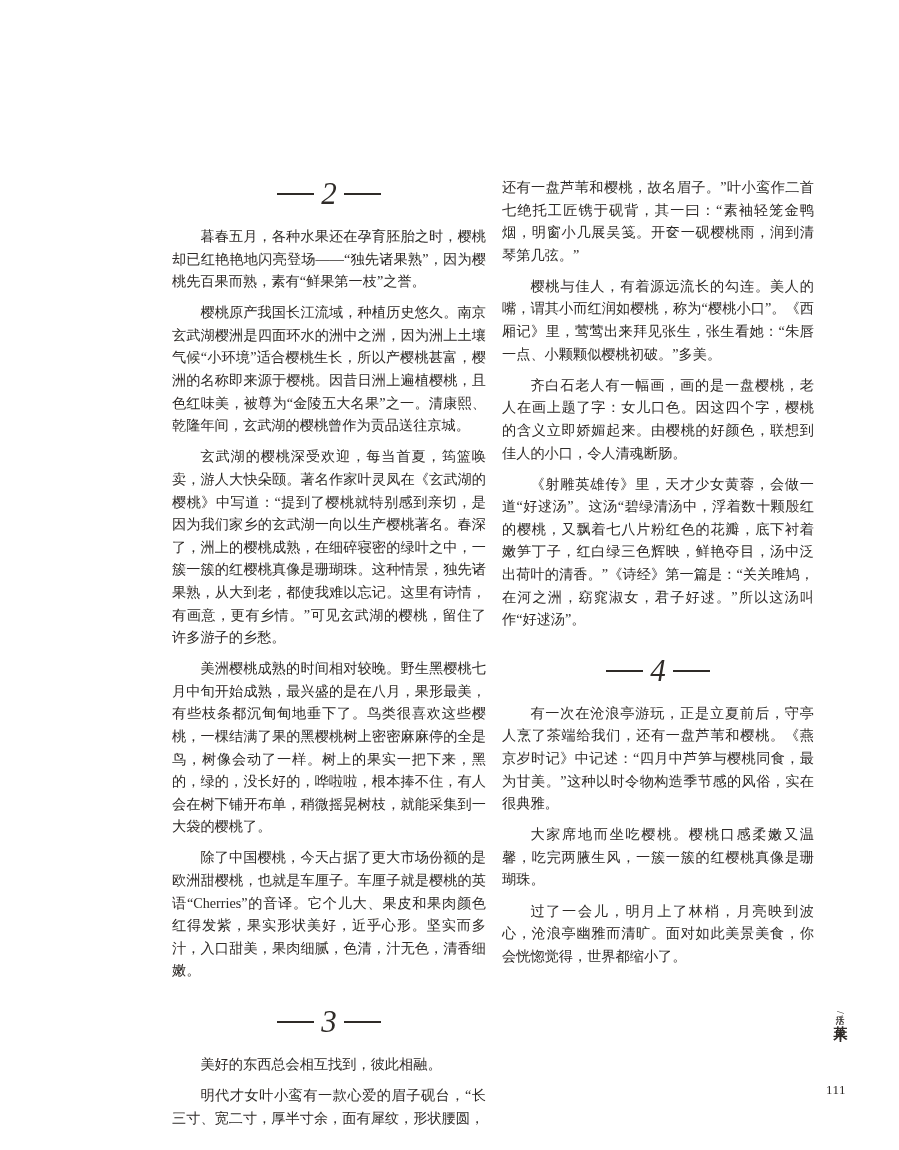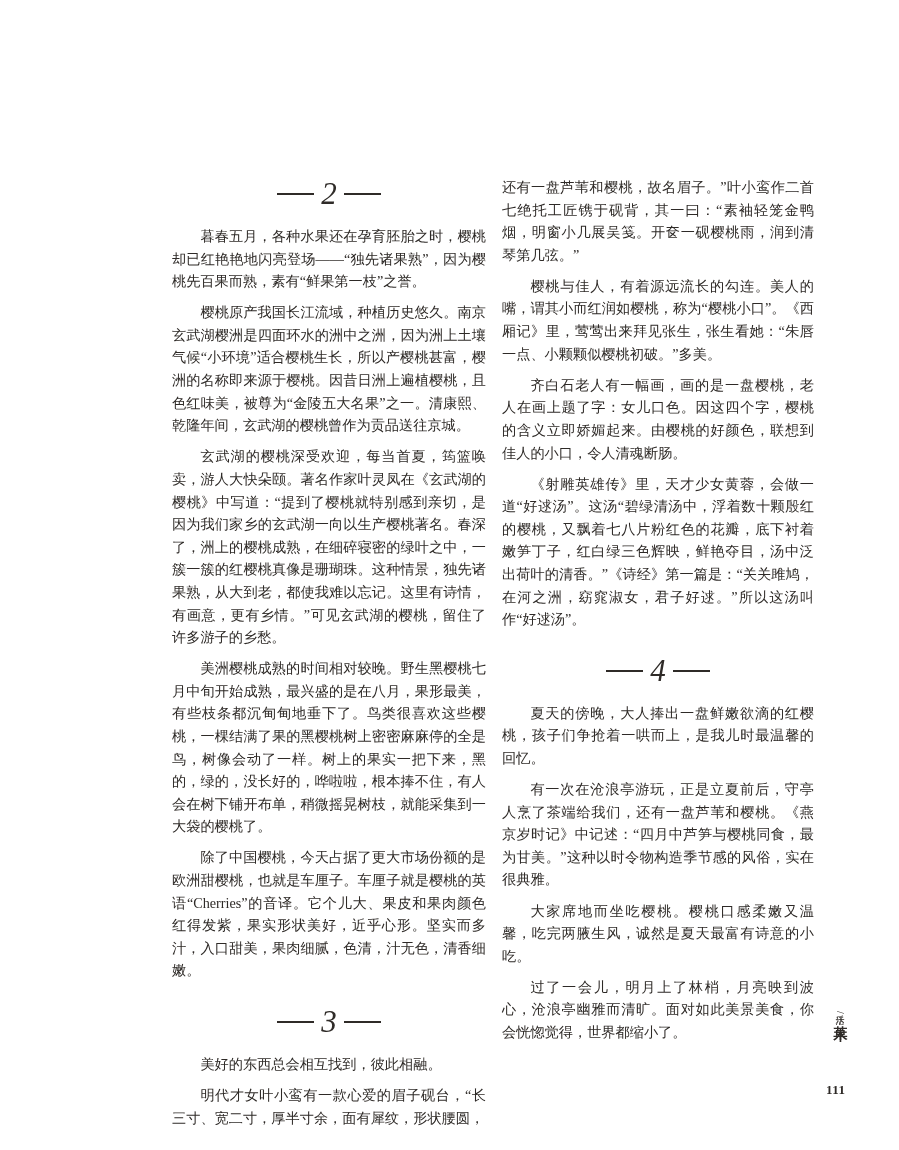--- a/index.html
+++ b/index.html
@@ -67,21 +67,21 @@
     text-orientation: mixed;
     letter-spacing: 0;
     padding: 1px 0;
   }
   .side-large { font-size: 14px; letter-spacing: 2px; font-weight: bold; }
 
   .page-number {
     position: absolute;
     left: 826px; top: 1082px;
     font-size: 13px;
-    font-weight: bold;
+    font-weight: normal;
     color: #2e2a27;
     letter-spacing: 0.5px;
   }
 </style>
 </head>
 <body>
 
 <div class="page">
 
   <div class="column col-left">
@@ -107,23 +107,22 @@
   <div class="column col-right">
       <p class="para no-indent">还有一盘芦苇和樱桃，故名眉子。”叶小鸾作二首七绝托工匠镌于砚背，其一曰：“素袖轻笼金鸭烟，明窗小几展吴笺。开奁一砚樱桃雨，润到清琴第几弦。”</p>
       <p class="para">樱桃与佳人，有着源远流长的勾连。美人的嘴，谓其小而红润如樱桃，称为“樱桃小口”。《西厢记》里，莺莺出来拜见张生，张生看她：“朱唇一点、小颗颗似樱桃初破。”多美。</p>
       <p class="para">齐白石老人有一幅画，画的是一盘樱桃，老人在画上题了字：女儿口色。因这四个字，樱桃的含义立即娇媚起来。由樱桃的好颜色，联想到佳人的小口，令人清魂断肠。</p>
       <p class="para">《射雕英雄传》里，天才少女黄蓉，会做一道“好逑汤”。这汤“碧绿清汤中，浮着数十颗殷红的樱桃，又飘着七八片粉红色的花瓣，底下衬着嫩笋丁子，红白绿三色辉映，鲜艳夺目，汤中泛出荷叶的清香。”《诗经》第一篇是：“关关雎鸠，在河之洲，窈窕淑女，君子好逑。”所以这汤叫作“好逑汤”。</p>
       <div class="section-heading">
         <span class="dash"></span>
         <span class="num">4</span>
         <span class="dash"></span>
       </div>
-      <p class="para">夏天的傍晚，大人捧出一盘鲜嫩欲滴的红樱桃，孩子们争抢着一哄而上，是我儿时最温馨的回忆。</p>
       <p class="para">有一次在沧浪亭游玩，正是立夏前后，守亭人烹了茶端给我们，还有一盘芦苇和樱桃。《燕京岁时记》中记述：“四月中芦笋与樱桃同食，最为甘美。”这种以时令物构造季节感的风俗，实在很典雅。</p>
-      <p class="para">大家席地而坐吃樱桃。樱桃口感柔嫩又温馨，吃完两腋生风，诚然是夏天最富有诗意的小吃。</p>
+      <p class="para">大家席地而坐吃樱桃。樱桃口感柔嫩又温馨，吃完两腋生风，一簇一簇的红樱桃真像是珊瑚珠。</p>
       <p class="para">过了一会儿，明月上了林梢，月亮映到波心，沧浪亭幽雅而清旷。面对如此美景美食，你会恍惚觉得，世界都缩小了。</p>
     </div>
 
   <div class="sidebar">
     <span class="side-small">乐活</span><span class="side-slash">/</span><span class="side-large">草木</span>
   </div>
 
   <div class="page-number">111</div>
 
 </div>

